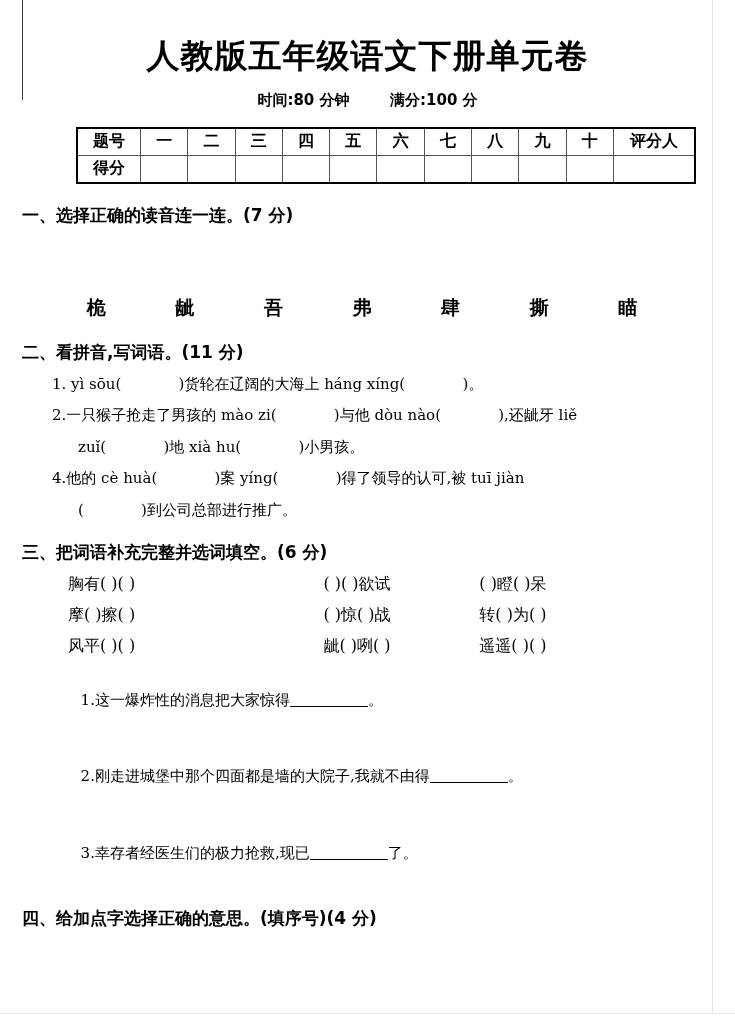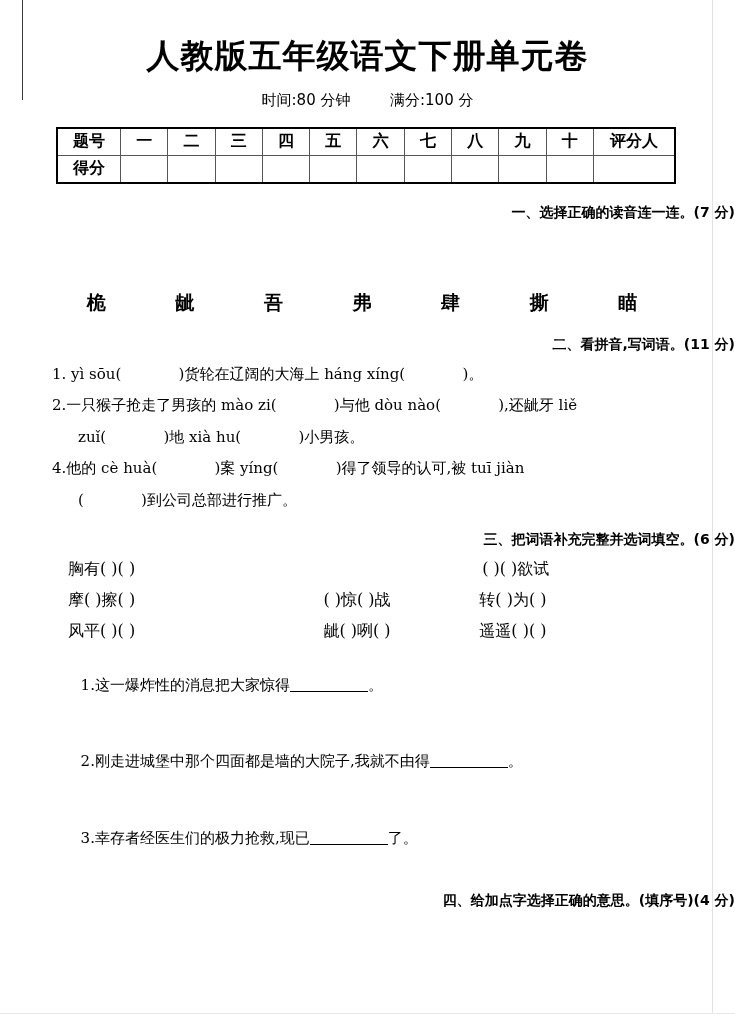--- a/index.html
+++ b/index.html
@@ -60,31 +60,31 @@
   }
   .sub-title {
     text-align: center;
     font-weight: bold;
     font-size: 21px;
     margin: 16px 0 0 0;
     letter-spacing: 1px;
   }
   .meta-line {
     text-align: center;
-    font-weight: normal;
+    font-weight: bold;
     font-size: 15px;
     margin: 16px 0 12px 0;
     letter-spacing: 0px;
   }
   .meta-line .gap { display: inline-block; width: 30px; }
 
   
   .score-table-wrap {
     margin: 17px 0 0 0;
-    padding-left: 56px;
+    padding-left: 76px;
   }
   table.score-table {
     border-collapse: collapse;
     width: 620px;
     table-layout: fixed;
     border: 2px solid #000;
   }
   table.score-table td {
     border: 1px solid #555;
     height: 26px;
@@ -94,25 +94,24 @@
     font-weight: bold;
     font-family: "DejaVu Serif", "Liberation Serif", serif;
     padding: 0;
   }
   table.score-table td.lbl { width: 62px; }
   table.score-table td.last { width: 80px; }
 
   
   .sec-head {
     font-weight: bold;
-    font-size: 14px;
+    font-size: 17px;
     margin: 20px 0 0 22px;
     letter-spacing: 0px;
     font-family: "DejaVu Sans", "Liberation Sans", sans-serif;
-    text-align: right;
   }
   .body-line {
     font-size: 15px;
     margin: 9px 0 0 52px;
     font-family: "DejaVu Serif", "Liberation Serif", serif;
     line-height: 1.5;
     white-space: pre-wrap;
   }
   .indent2 { margin-left: 78px; }
 
@@ -230,20 +229,21 @@
     <div class="body-line">1. yì sōu(            )货轮在辽阔的大海上 háng xíng(            )。</div>
     <div class="body-line">2.一只猴子抢走了男孩的 mào zi(            )与他 dòu nào(            ),还龇牙 liě</div>
     <div class="body-line indent2">zuǐ(            )地 xià hu(            )小男孩。</div>
     <div class="body-line">4.他的 cè huà(            )案 yíng(            )得了领导的认可,被 tuī jiàn</div>
     <div class="body-line indent2">(            )到公司总部进行推广。</div>
 
     <div class="sec-head">三、把词语补充完整并选词填空。(6 分)</div>
     <div class="idiom-row">
       <span class="c1">胸有(    )(    )</span>
       <span class="c2">(    )(    )欲试</span>
+      <span class="c3">(    )瞪(    )呆</span>
     </div>
     <div class="idiom-row">
       <span class="c1">摩(    )擦(    )</span>
       <span class="c2">(    )惊(    )战</span>
       <span class="c3">转(    )为(    )</span>
     </div>
     <div class="idiom-row">
       <span class="c1">风平(    )(    )</span>
       <span class="c2">龇(    )咧(    )</span>
       <span class="c3">遥遥(    )(    )</span>

